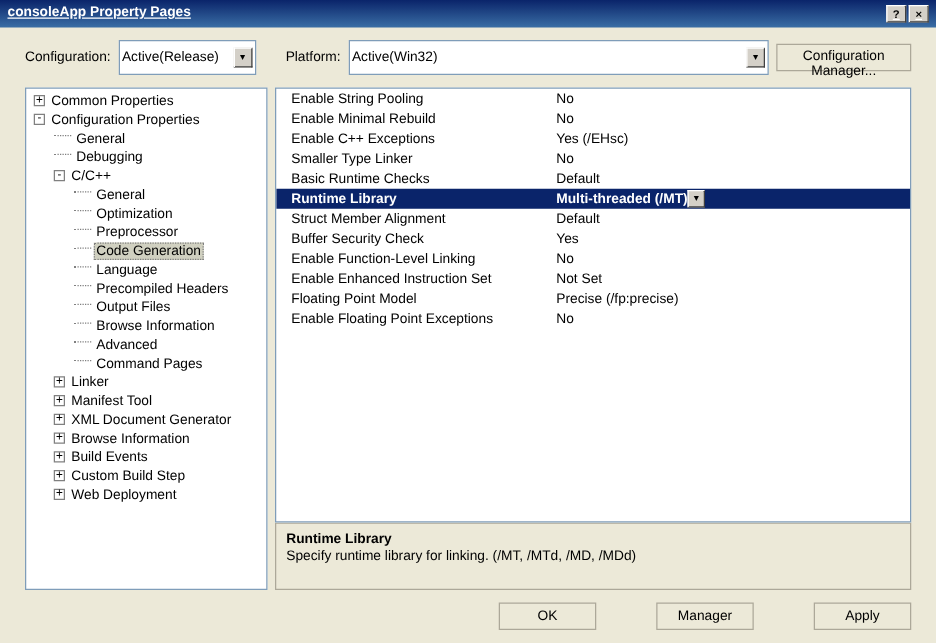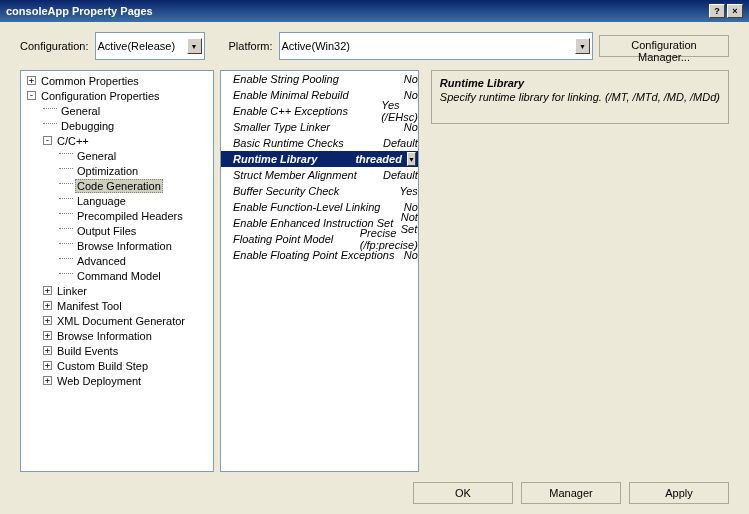--- a/index.html
+++ b/index.html
@@ -11,23 +11,23 @@
   height: 514px;
   overflow: hidden;
 }
 .titlebar {
   background: linear-gradient(to bottom, #0a246a, #3a6ea5);
   color: #fff;
   font-weight: bold;
   font-size: 11px;
   padding: 4px 6px;
   display: flex;
-  align-items: center;
   justify-content: space-between;
   height: 22px;
+  text-decoration: underline;
 }
 .titlebar-buttons { display: flex; gap: 2px; }
 .titlebar-btn {
   width: 16px; height: 14px;
   background: #d4d0c8;
   border: 1px solid #fff;
   border-right-color: #404040;
   border-bottom-color: #404040;
   font-size: 9px;
   text-align: center;
@@ -120,23 +120,23 @@
 }
 .tree-label { padding: 0 2px; cursor: pointer; }
 .tree-label.selected {
   background: #d0d0c0;
   border: 1px dotted #808080;
   padding: 0 1px;
 }
 .right-panel {
   flex: 1;
   display: flex;
-  gap: 12px;
+  flex-direction: column;
+  gap: 0;
   min-height: 0;
-  font-style: italic;
 }
 .grid-panel {
   flex: 1;
   background: #fff;
   border: 1px solid #7f9db9;
   overflow: auto;
   position: relative;
 }
 .grid-row {
   display: flex;
@@ -179,21 +179,21 @@
   padding: 6px 8px;
   font-size: 11px;
 }
 .desc-title { font-weight: bold; margin-bottom: 2px; }
 .bottom-row {
   display: flex;
   justify-content: flex-end;
   gap: 8px;
   margin-top: 10px;
 }
-.bottom-row .btn { width: 100px; text-align: center; }
+.bottom-row .btn { width: 78px; text-align: center; margin-left: 40px; }
 </style>
 </head>
 <body>
 
 <div class="titlebar">
   <span>consoleApp Property Pages</span>
   <div class="titlebar-buttons">
     <div class="titlebar-btn">?</div>
     <div class="titlebar-btn">×</div>
   </div>
@@ -206,21 +206,21 @@
     <div class="dropdown" style="width:110px">
       <span>Active(Release)</span>
       <span class="dropdown-arrow">▼</span>
     </div>
     <div style="width:12px"></div>
     <label>Platform:</label>
     <div class="dropdown" style="flex:1">
       <span>Active(Win32)</span>
       <span class="dropdown-arrow">▼</span>
     </div>
-    <button class="btn" style="width:130px">Configuration Manager...</button>
+    <button class="btn" style="width:108px">Configuration Manager...</button>
   </div>
 
   <div class="main-area">
     <div class="tree-panel" id="tree">
         <div class="tree-item">
           <span class="tree-spacer" style="width: 4px;"></span>
           <span class="tree-toggle">+</span>
           <span class="tree-label">Common Properties</span>
         </div>
         <div class="tree-item">
@@ -249,20 +249,25 @@
           <span class="tree-label">General</span>
         </div>
         <div class="tree-item">
           <span class="tree-spacer" style="width: 36px;"></span>
           <span class="tree-dots"></span>
           <span class="tree-label">Optimization</span>
         </div>
         <div class="tree-item">
           <span class="tree-spacer" style="width: 36px;"></span>
           <span class="tree-dots"></span>
+          <span class="tree-label">Preprocessor</span>
+        </div>
+        <div class="tree-item">
+          <span class="tree-spacer" style="width: 36px;"></span>
+          <span class="tree-dots"></span>
           <span class="tree-label selected">Code Generation</span>
         </div>
         <div class="tree-item">
           <span class="tree-spacer" style="width: 36px;"></span>
           <span class="tree-dots"></span>
           <span class="tree-label">Language</span>
         </div>
         <div class="tree-item">
           <span class="tree-spacer" style="width: 36px;"></span>
           <span class="tree-dots"></span>
@@ -279,21 +284,21 @@
           <span class="tree-label">Browse Information</span>
         </div>
         <div class="tree-item">
           <span class="tree-spacer" style="width: 36px;"></span>
           <span class="tree-dots"></span>
           <span class="tree-label">Advanced</span>
         </div>
         <div class="tree-item">
           <span class="tree-spacer" style="width: 36px;"></span>
           <span class="tree-dots"></span>
-          <span class="tree-label">Command Model</span>
+          <span class="tree-label">Command Pages</span>
         </div>
         <div class="tree-item">
           <span class="tree-spacer" style="width: 20px;"></span>
           <span class="tree-toggle">+</span>
           <span class="tree-label">Linker</span>
         </div>
         <div class="tree-item">
           <span class="tree-spacer" style="width: 20px;"></span>
           <span class="tree-toggle">+</span>
           <span class="tree-label">Manifest Tool</span>

